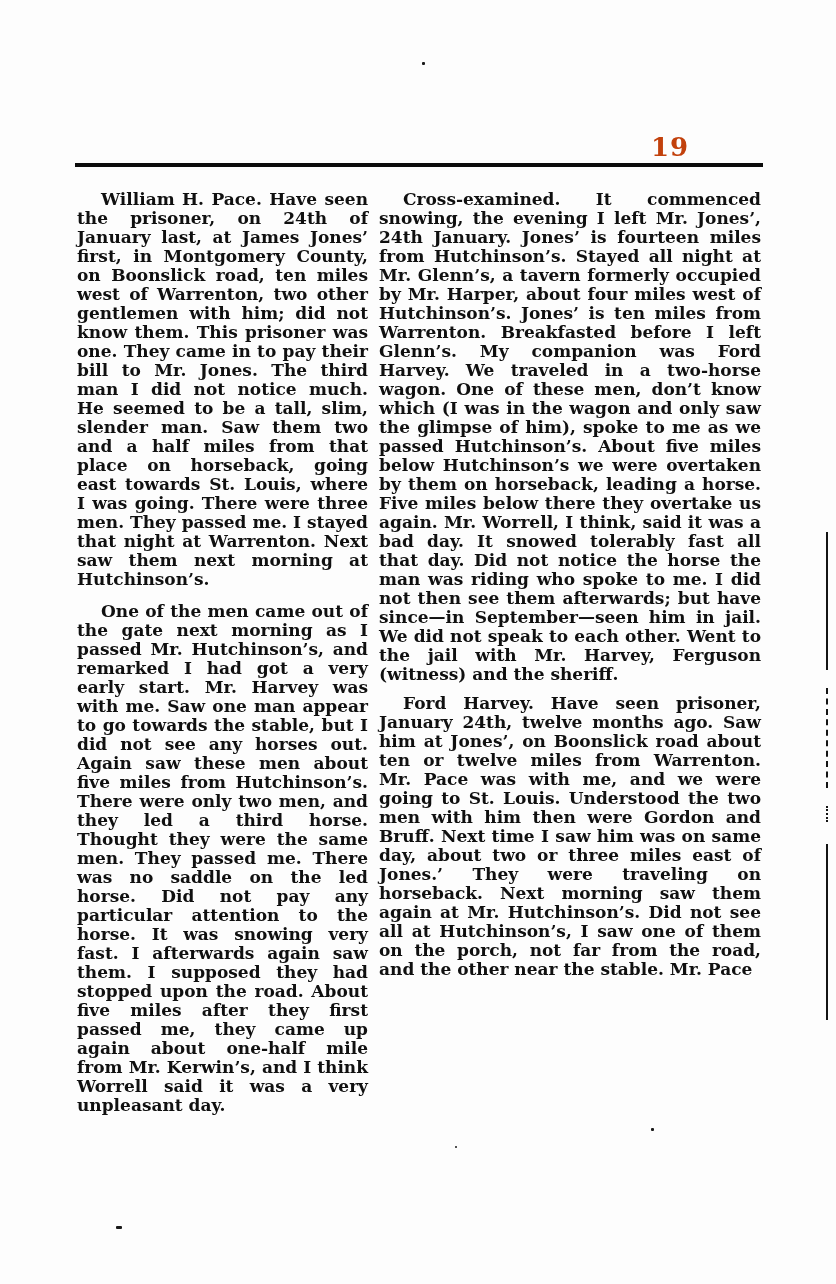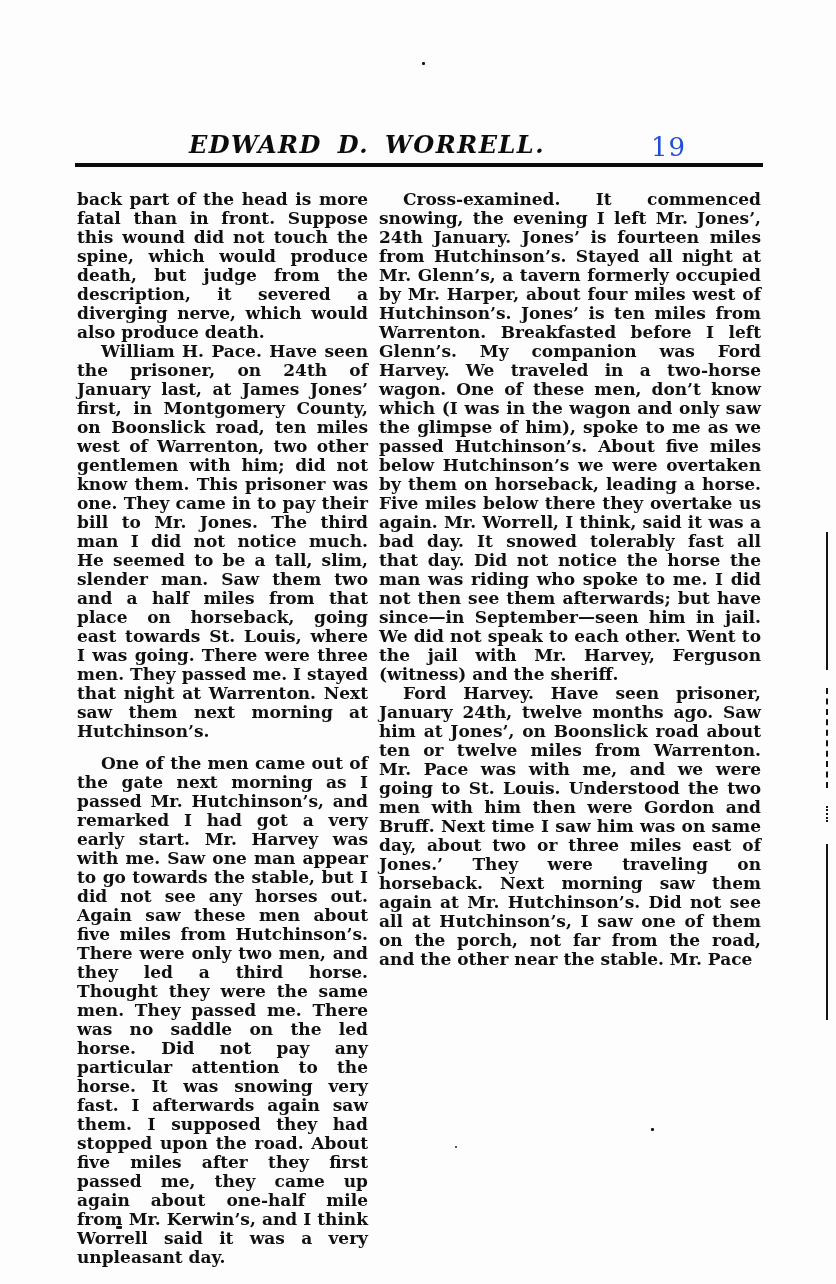--- a/index.html
+++ b/index.html
@@ -20,22 +20,22 @@
   .head-title{
     position:absolute;left:0;top:0;width:100%;
     text-align:center;
     transform:translateX(-52px);
     font-style:italic;font-weight:bold;
     font-size:24px;letter-spacing:1.5px;word-spacing:6px;
     color:#0c0c0c;
   }
   .head-pagenum{
     position:absolute;left:576px;top:2px;width:44px;
-    font-weight:normal;font-size:26px;letter-spacing:1px;
-    color:#1d4ed8;text-align:left;
+    font-weight:bold;font-size:26px;letter-spacing:1px;
+    color:#c2410c;text-align:left;
   }
   .head-rule{
     position:absolute;left:75px;top:163px;width:688px;height:4px;
     background:#0b0b0b;border:0;
   }
 
   
   .columns{
     position:absolute;left:77px;top:190px;width:684px;
     display:flex;gap:11px;
@@ -44,50 +44,48 @@
     text-align:justify;
     font-weight:bold;
     color:#101010;
     hyphens:none;
   }
   .col-left{width:291px;font-size:17px;line-height:19px;}
   .col-right{width:382px;font-size:17px;line-height:19px;}
   .col p{margin:0;padding:0;}
   .col p.indent{text-indent:24px;}
   .col p.space-before-sm{margin-top:13px;}
-  .col p.space-before-md{}
+  .col p.space-before-md{margin-top:10px;}
   .lead{}
 
   
   .vline{position:absolute;left:826px;width:0;border-left:2px solid #141414;}
   .vline.v1{top:532px;height:138px;}
   .vline.v2{top:688px;height:100px;border-left-style:dashed;}
   .vline.v3{top:806px;height:16px;border-left-style:dotted;}
   .vline.v4{top:844px;height:176px;}
   .speck{position:absolute;background:#191919;border-radius:1px;}
   .speck.s1{left:116px;top:1226px;width:6px;height:3px;}
   .speck.s2{left:651px;top:1128px;width:3px;height:3px;}
   .speck.s3{left:422px;top:62px;width:3px;height:3px;}
   .speck.s4{left:455px;top:1146px;width:2px;height:2px;}
 </style>
 </head>
 <body>
 
 <div class="page">
 
   <div class="running-head">
-    <div class="head-title">EDWARD D. WORRELL.</div>
     <div class="head-pagenum">19</div>
   </div>
   <div class="head-rule"></div>
 
   <div class="columns">
 
     <div class="col col-left">
-      <p><span class="lead"></span><span>back part of the head is more fatal than in front. Suppose this wound did not touch the spine, which would produce death, but judge from the description, it severed a diverging nerve, which would also produce death.</span></p>
       <p class="indent"><span class="lead">William H. Pace. </span><span>Have seen the prisoner, on 24th of January last, at James Jones’ first, in Montgomery County, on Boonslick road, ten miles west of Warrenton, two other gentlemen with him; did not know them. This prisoner was one. They came in to pay their bill to Mr. Jones. The third man I did not notice much. He seemed to be a tall, slim, slender man. Saw them two and a half miles from that place on horseback, going east towards St. Louis, where I was going. There were three men. They passed me. I stayed that night at Warrenton. Next saw them next morning at Hutchinson’s.</span></p>
       <p class="indent space-before-sm"><span class="lead"></span><span>One of the men came out of the gate next morning as I passed Mr. Hutchinson’s, and remarked I had got a very early start. Mr. Harvey was with me. Saw one man appear to go towards the stable, but I did not see any horses out. Again saw these men about five miles from Hutchinson’s. There were only two men, and they led a third horse. Thought they were the same men. They passed me. There was no saddle on the led horse. Did not pay any particular attention to the horse. It was snowing very fast. I afterwards again saw them. I supposed they had stopped upon the road. About five miles after they first passed me, they came up again about one-half mile from Mr. Kerwin’s, and I think Worrell said it was a very unpleasant day.</span></p>
     </div>
 
     <div class="col col-right">
       <p class="indent"><span class="lead">Cross-examined. </span><span>It commenced snowing, the evening I left Mr. Jones’, 24th January. Jones’ is fourteen miles from Hutchinson’s. Stayed all night at Mr. Glenn’s, a tavern formerly occupied by Mr. Harper, about four miles west of Hutchinson’s. Jones’ is ten miles from Warrenton. Breakfasted before I left Glenn’s. My companion was Ford Harvey. We traveled in a two-horse wagon. One of these men, don’t know which (I was in the wagon and only saw the glimpse of him), spoke to me as we passed Hutchinson’s. About five miles below Hutchinson’s we were overtaken by them on horseback, leading a horse. Five miles below there they overtake us again. Mr. Worrell, I think, said it was a bad day. It snowed tolerably fast all that day. Did not notice the horse the man was riding who spoke to me. I did not then see them afterwards; but have since—in September—seen him in jail. We did not speak to each other. Went to the jail with Mr. Harvey, Ferguson (witness) and the sheriff.</span></p>
       <p class="indent space-before-md"><span class="lead">Ford Harvey. </span><span>Have seen prisoner, January 24th, twelve months ago. Saw him at Jones’, on Boonslick road about ten or twelve miles from Warrenton. Mr. Pace was with me, and we were going to St. Louis. Understood the two men with him then were Gordon and Bruff. Next time I saw him was on same day, about two or three miles east of Jones.’ They were traveling on horseback. Next morning saw them again at Mr. Hutchinson’s. Did not see all at Hutchinson’s, I saw one of them on the porch, not far from the road, and the other near the stable. Mr. Pace</span></p>
     </div>
 
   </div>

